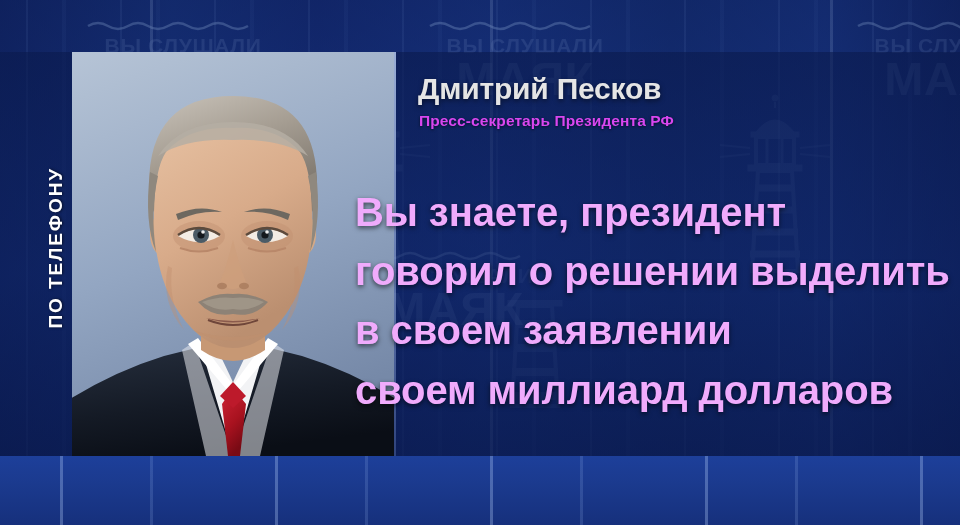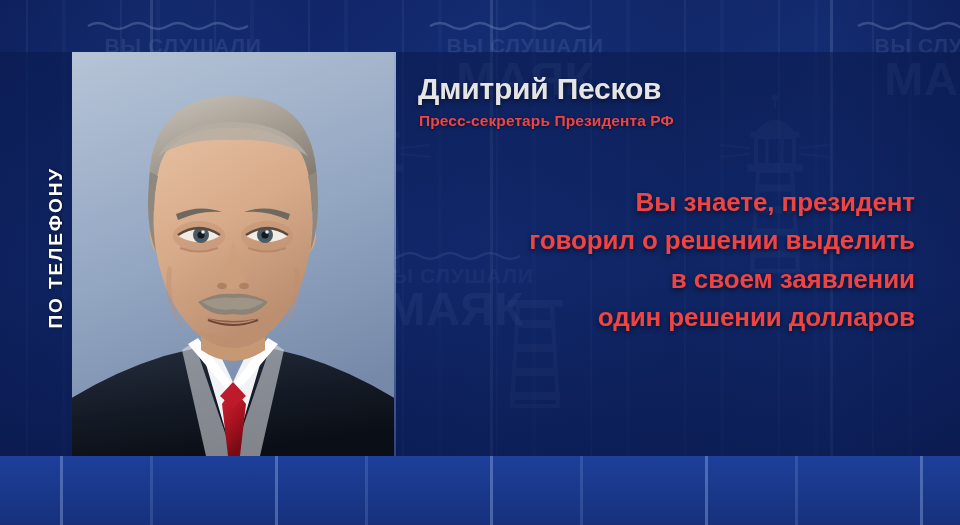--- a/index.html
+++ b/index.html
@@ -86,27 +86,27 @@
   }
 
   
   .name{
     position:absolute; left:418px; top:72px; width:500px;
     color:#e5e5e5; font-size:30px; font-weight:bold; letter-spacing:-.2px;
     text-shadow:0 2px 5px rgba(0,0,0,.55);
   }
   .role{
     position:absolute; left:419px; top:112px; width:500px;
-    color:#ef4444; font-size:15.5px; font-weight:bold; letter-spacing:.1px;
+    color:#d946ef; font-size:15.5px; font-weight:bold; letter-spacing:.1px;
     text-shadow:0 1px 3px rgba(0,0,0,.6);
   }
   .quote{
     position:absolute; right:45px; top:183px; width:560px;
-    text-align:right; color:#ef4444; font-weight:bold;
-    font-size:26px; line-height:1.48; letter-spacing:-.1px;
+    text-align:left; color:#f0abfc; font-weight:bold;
+    font-size:40px; line-height:1.48; letter-spacing:-.1px;
     text-shadow:0 2px 5px rgba(0,0,0,.6);
   }
   .quote .ln{ display:block; white-space:nowrap; }
 
   
   .bottom-band{
     position:absolute; left:0; top:456px; width:960px; height:69px;
     background:linear-gradient(180deg,#1d3f9a 0%,#1b3a8e 40%,#16307c 100%);
   }
   .bottom-band .bstripes{
@@ -332,20 +332,20 @@
     <span>ПО ТЕЛЕФОНУ</span>
   </div>
 
   <div class="name">Дмитрий Песков</div>
   <div class="role">Пресс-секретарь Президента РФ</div>
 
   <div class="quote">
     <span class="ln">Вы знаете, президент</span>
     <span class="ln">говорил о решении выделить</span>
     <span class="ln">в своем заявлении</span>
-    <span class="ln">один решении долларов</span>
+    <span class="ln">своем миллиард долларов</span>
   </div>
 
   <div class="bottom-band">
     <div class="bstripes"></div>
   </div>
 
 </div>
 
 </body></html>

